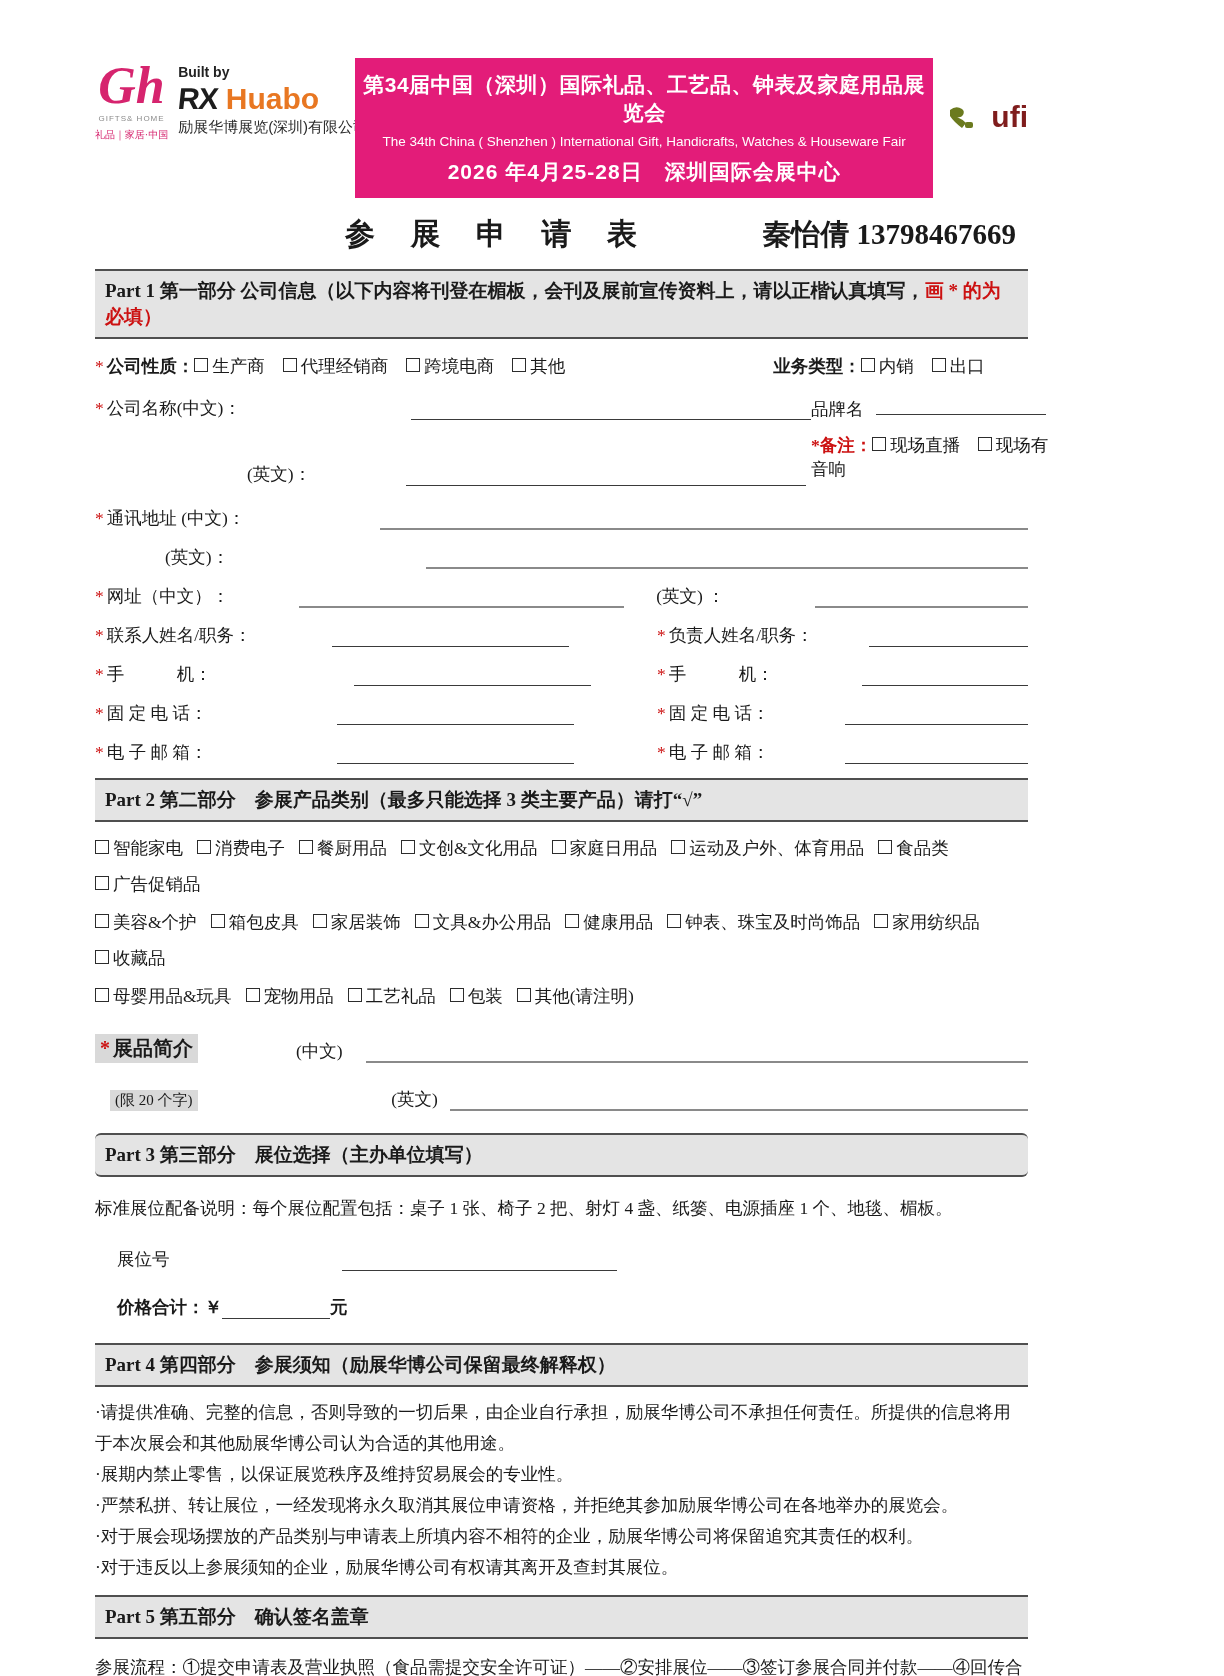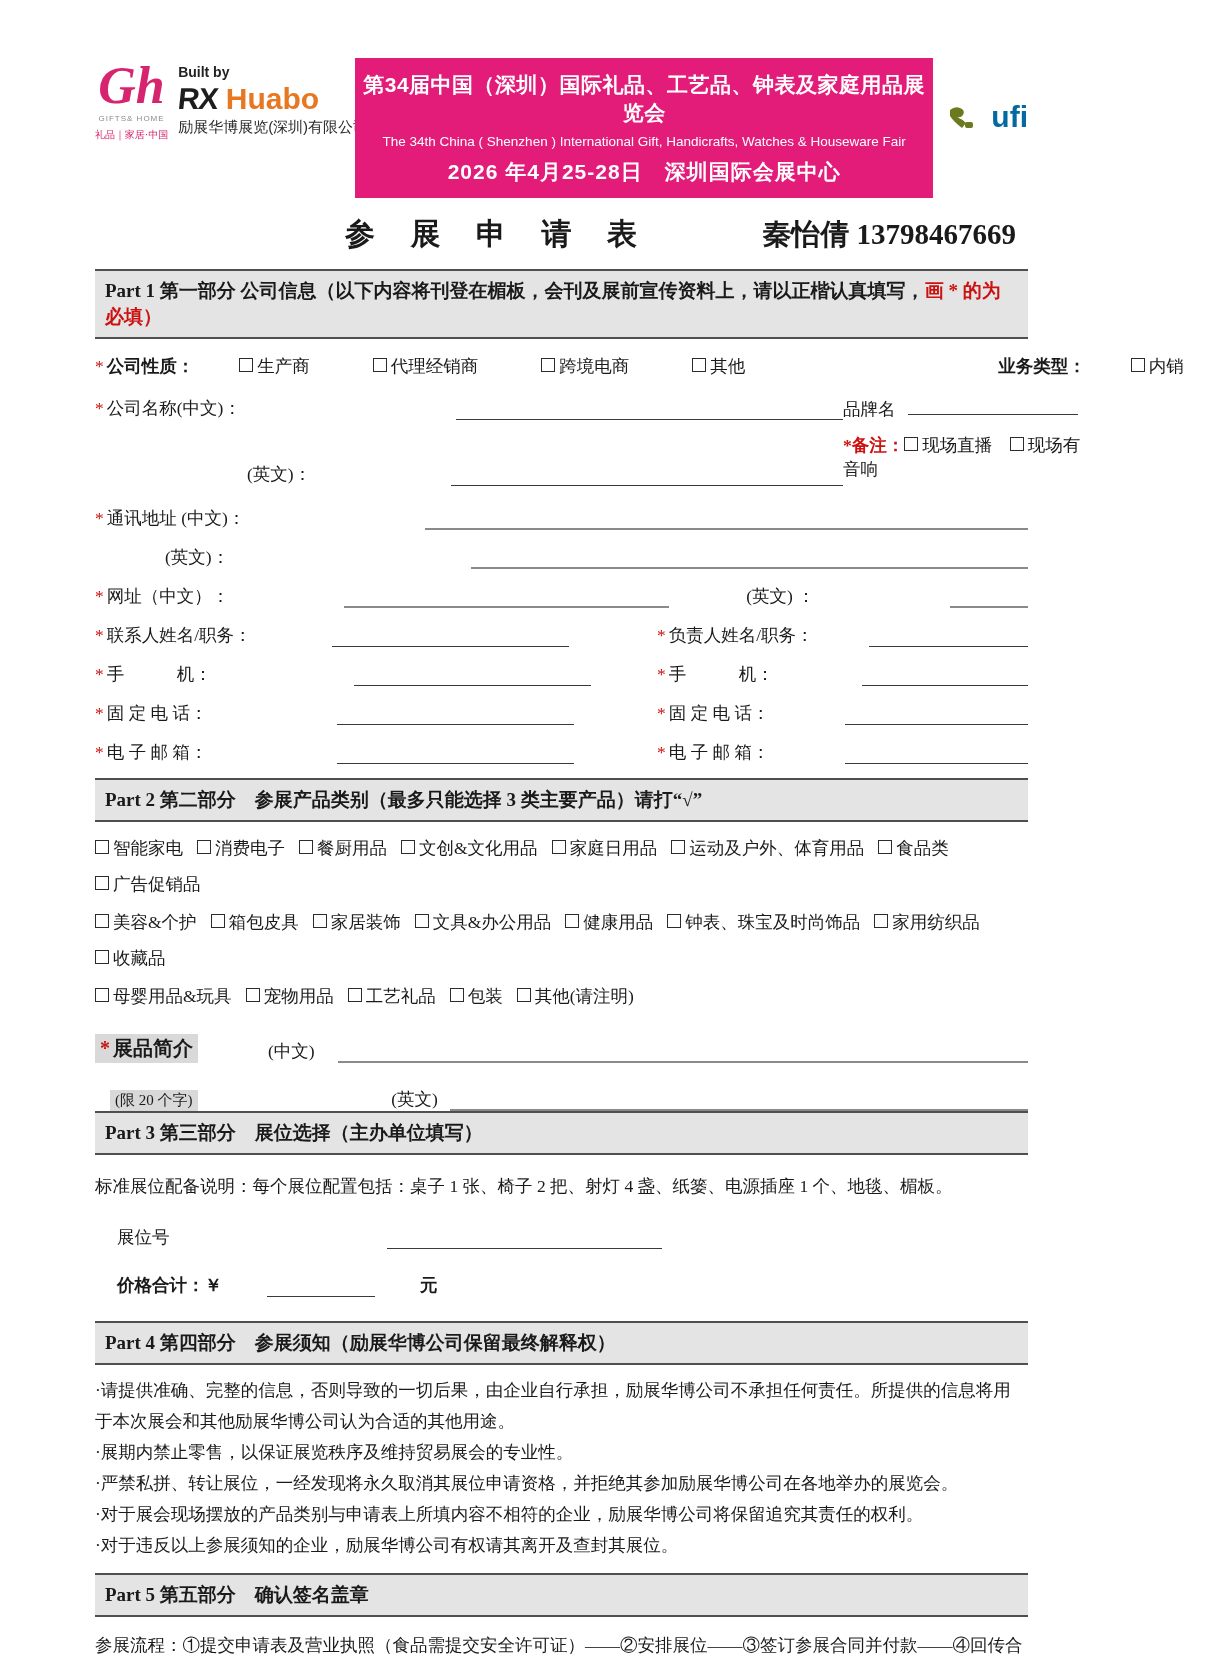--- a/index.html
+++ b/index.html
@@ -17,33 +17,33 @@
   .built-by { font-family:"Liberation Sans", sans-serif; font-weight:bold; font-size:14px; color:#222; }
   .rx-line { margin-top:2px; white-space:nowrap; }
   .rx-mark { font-family:"Liberation Sans", sans-serif; font-weight:bold; font-size:30px; color:#1d1d1d; letter-spacing:-1px; transform:skewX(-6deg); display:inline-block; }
   .huabo { font-family:"Liberation Sans", sans-serif; font-weight:bold; font-size:30px; color:#e87722; margin-left:8px; }
   .rx-company { font-family:"Liberation Sans", sans-serif; font-size:15px; color:#2a2a2a; margin-top:2px; white-space:nowrap; }
   .banner { width:620px; box-sizing:border-box; background:#e31c79; color:#ffffff; text-align:center; padding:13px 8px 12px; margin-left:12px; }
   .banner-cn { font-family:"Liberation Sans", sans-serif; font-weight:bold; font-size:21px; letter-spacing:0.5px; }
   .banner-en { font-family:"Liberation Sans", sans-serif; font-size:13.5px; margin-top:7px; }
   .banner-date { font-family:"Liberation Sans", sans-serif; font-weight:bold; font-size:21px; margin-top:9px; letter-spacing:1px; }
   .ufi { margin-left:16px; margin-top:42px; display:flex; align-items:center; }
-  .ufi-text { font-family:"Liberation Sans", sans-serif; font-weight:bold; font-size:30px; color:#0369a1; margin-left:8px; }
+  .ufi-text { font-family:"Liberation Sans", sans-serif; font-weight:bold; font-size:30px; color:#7f1d1d; margin-left:8px; }
 
   
   .title-row { display:flex; align-items:baseline; margin-top:16px; }
   .form-title { font-size:30px; font-weight:bold; letter-spacing:14px; margin-left:250px; white-space:nowrap; }
   .title-contact { font-size:29px; font-weight:bold; margin-left:auto; margin-right:12px; white-space:nowrap; }
 
   
   .bar { background:#e4e4e4; border-top:2px solid #4f4f4f; border-bottom:2px solid #4f4f4f; padding:7px 10px; font-size:19px; font-weight:bold; }
   .bar .red { color:#cc1111; } .mt14{margin-top:14px;}
 
   
-  .frow { display:flex; align-items:flex-end; font-size:17.5px; margin-top:15px;gap:45px; }
+  .frow { display:flex; align-items:flex-end; font-size:17.5px; margin-top:15px; }
   .star { color:#cc1111; margin-right:3px; }
   .chk { display:inline-block; box-sizing:border-box; width:14px; height:14px; border:1.6px solid #2c2c2c; margin:0 4px 1px 0; vertical-align:-1px; background:#fff; }
   .opt { margin-right:18px; white-space:nowrap; }
   .ul { display:inline-block; border-bottom:1.6px solid #3a3a3a; height:1.15em; }
   .ul-gray { border-bottom:2px solid #8a8a8a; }
   .grow { flex:1; }
   .nw { white-space:nowrap; }
 
   .p1-grid { display:flex; margin-top:14px; }
   .p1-left { width:748px; }
@@ -55,21 +55,21 @@
   .col-l { width:562px; display:flex; align-items:flex-end; }
   .col-r { flex:1; display:flex; align-items:flex-end; }
 
   
   .cat-row { font-size:17.5px; margin-top:14px; display:flex; flex-wrap:wrap; row-gap:12px; }
   .cat-row .opt { margin-right:14px; }
   .intro-row { display:flex; align-items:flex-end; margin-top:26px; }
   .hl { background:#d9d9d9; padding:1px 5px; }
   .intro-title { font-size:20px; font-weight:bold; }
   .intro-limit { font-size:15px; }
-  .lang-lbl { font-size:17.5px; margin-left:70px; width:70px; }
+  .lang-lbl { font-size:17.5px; margin-left:98px; width:70px; }
 
   
   .plain { font-size:17.5px; margin-top:16px; line-height:30px; }
   .bullets { font-size:17.5px; margin-top:10px; line-height:31px; }
 </style>
 </head>
 <body>
 
 <div class="page">
 
@@ -237,21 +237,21 @@
     <span class="hl intro-title"><span class="star">*</span><span>展品简介</span></span>
     <span class="lang-lbl">(中文)</span>
     <span class="ul ul-gray grow"></span>
   </div>
   <div class="intro-row" style="margin-top:24px;padding-left:15px;">
     <span class="hl intro-limit">(限 20 个字)</span>
     <span class="lang-lbl" style="margin-left:182px;text-align:center;">(英文)</span>
     <span class="ul ul-gray grow"></span>
   </div>
 
-  <div class="bar" style="">
+  <div class="bar" style="margin-top:22px;border-radius:6px;">
     <span>Part 3 第三部分　展位选择（主办单位填写）</span>
   </div>
   <div class="plain">标准展位配备说明：每个展位配置包括：桌子 1 张、椅子 2 把、射灯 4 盏、纸篓、电源插座 1 个、地毯、楣板。</div>
   <div class="frow" style="margin-top:24px;">
     <span class="nw" style="margin-left:22px;">展位号</span>
     <span class="ul" style="width:275px; margin-left:172px;"></span>
   </div>
   <div class="frow" style="margin-top:24px;">
     <span class="nw" style="margin-left:22px;"><b>价格合计：￥</b></span>
     <span class="ul" style="width:108px;"></span>

